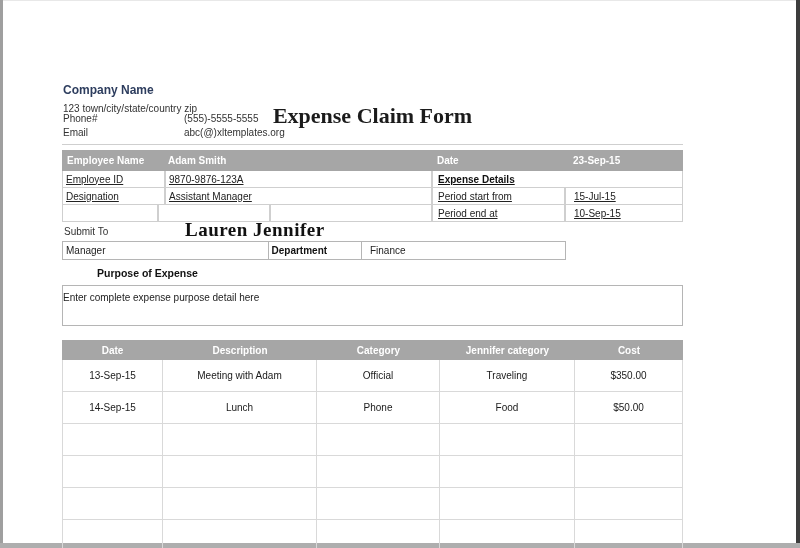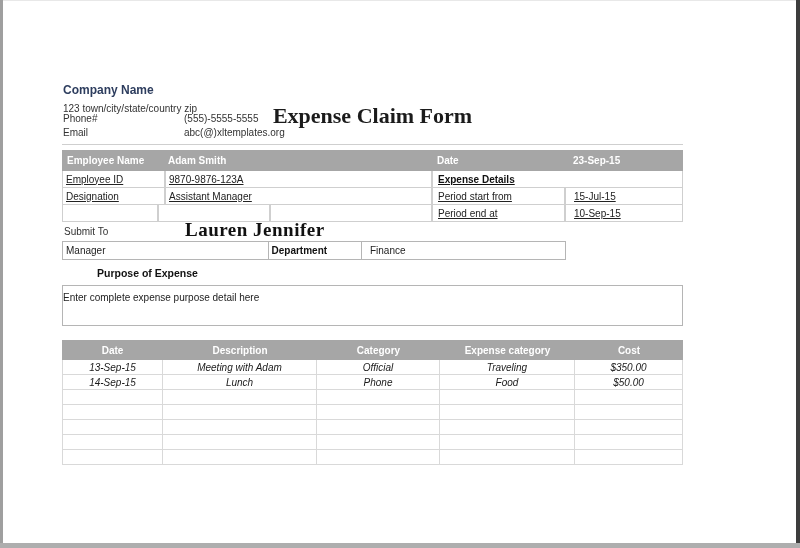--- a/index.html
+++ b/index.html
@@ -55,21 +55,21 @@
   .purpose-label{position:absolute;top:267px;left:1px;font-size:10.5px;font-weight:bold;color:#111;padding-left:34px;}
   .purpose-box{
     position:absolute;top:285px;left:0;width:621px;height:41px;box-sizing:border-box;
     border:1px solid #b5b5b5;font-size:10px;color:#222;padding:6px 0;
   }
 
   
   .exp-table{position:absolute;top:340px;left:0;width:621px;font-size:10px;}
   .exp-hdr{height:20px;background:#a6a6a6;color:#fff;font-weight:bold;}
   .exp-hdr .cell{justify-content:center;}
-  .exp-row{height:15px;color:#1a1a1a;font-style:italic;}
+  .exp-row{height:32px;color:#1a1a1a;}
   .exp-row .cell{justify-content:center;border-right:1px solid #d9d9d9;border-bottom:1px solid #d9d9d9;}
   .exp-row .cell:first-child{border-left:1px solid #d9d9d9;}
   .c0{width:101px;} .c1{width:154px;} .c2{width:123px;} .c3{width:135px;} .c4{width:108px;}
 </style>
 </head>
 <body>
 
 <div class="edge edge-top"></div>
 <div class="edge edge-left"></div>
 <div class="edge edge-right"></div>
@@ -128,21 +128,21 @@
   </div>
 
   <div class="purpose-label">Purpose of Expense</div>
   <div class="purpose-box">Enter complete expense purpose detail here</div>
 
   <div class="exp-table">
     <div class="row exp-hdr">
       <div class="cell c0">Date</div>
       <div class="cell c1">Description</div>
       <div class="cell c2">Category</div>
-      <div class="cell c3">Expense category</div>
+      <div class="cell c3">Jennifer category</div>
       <div class="cell c4">Cost</div>
     </div>
 
     <div class="row exp-row">
       <div class="cell c0">13-Sep-15</div>
       <div class="cell c1">Meeting with Adam</div>
       <div class="cell c2">Official</div>
       <div class="cell c3">Traveling</div>
       <div class="cell c4">$350.00</div>
     </div>

